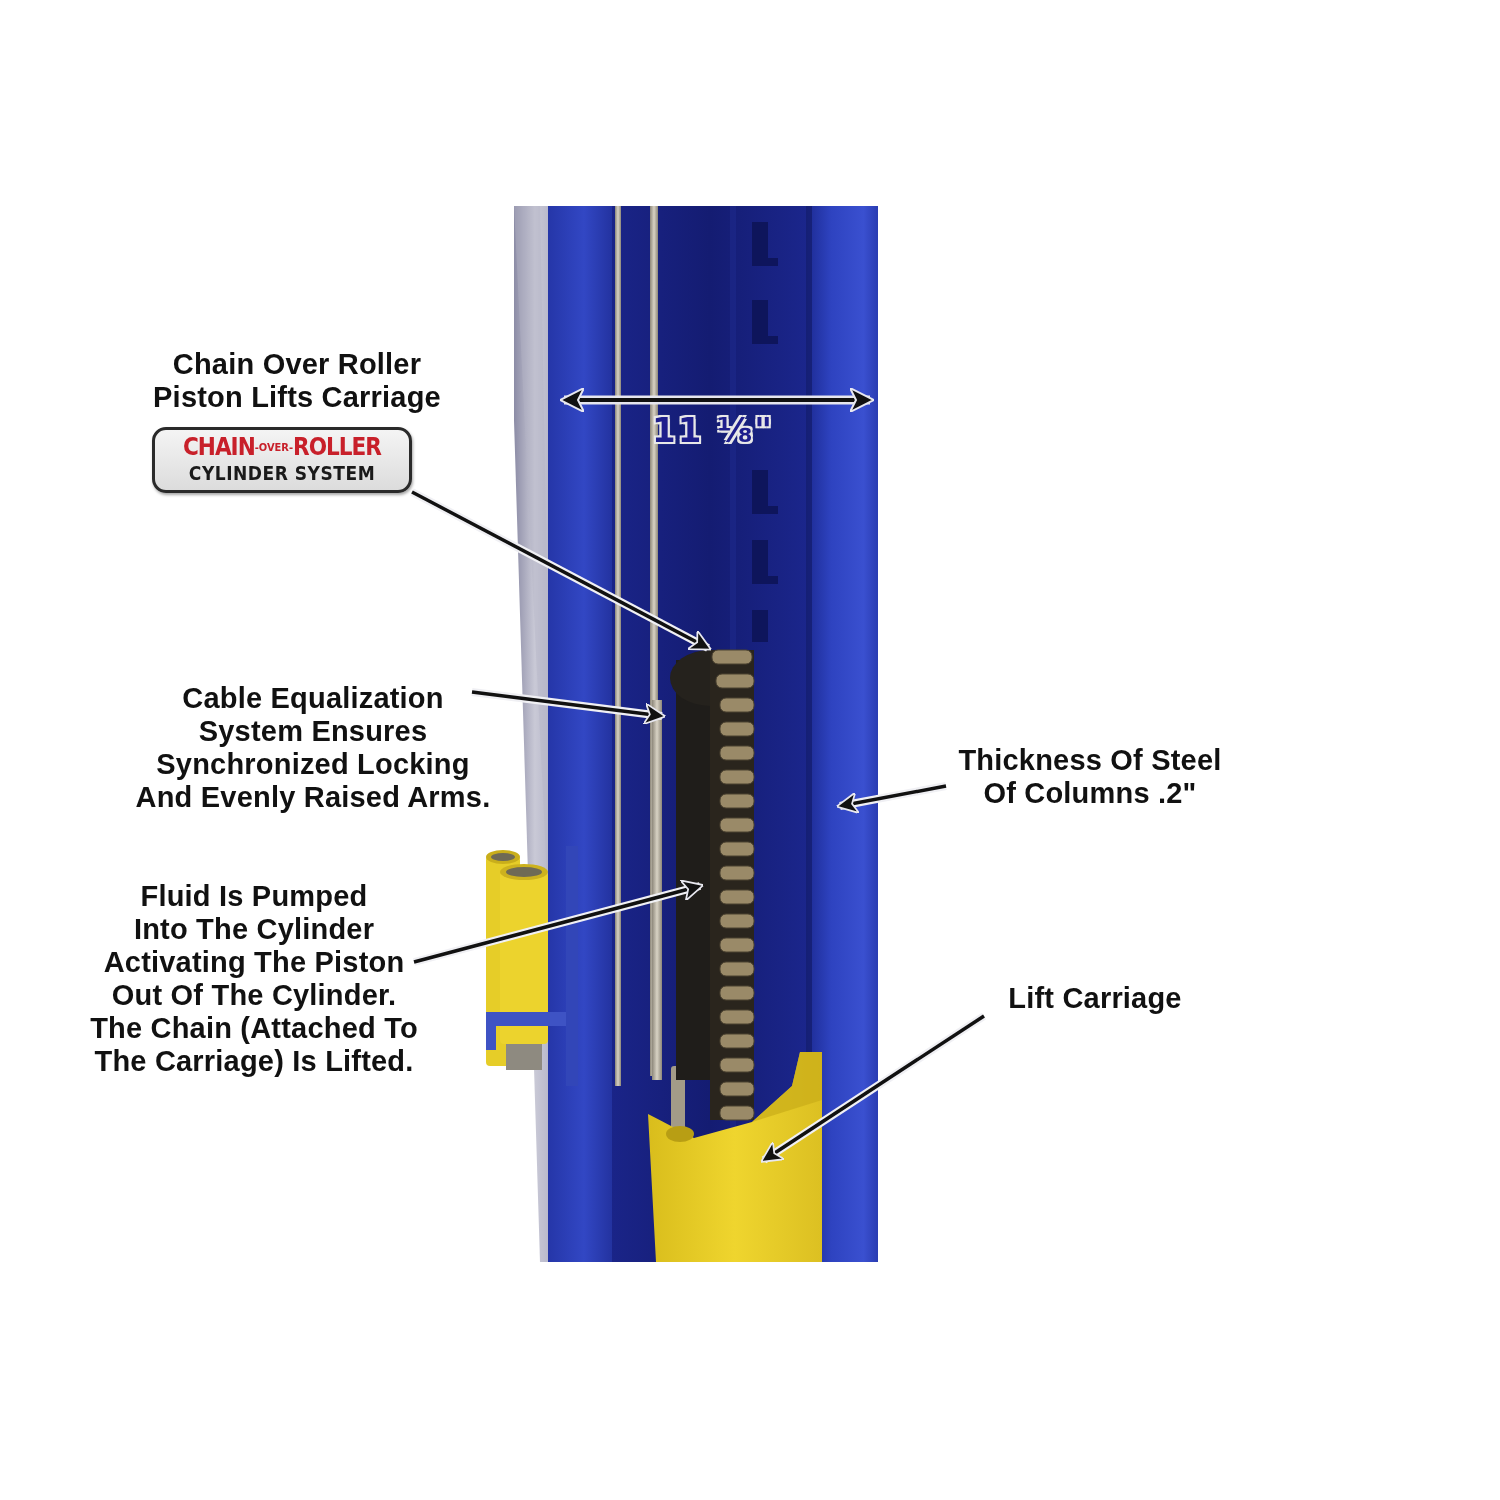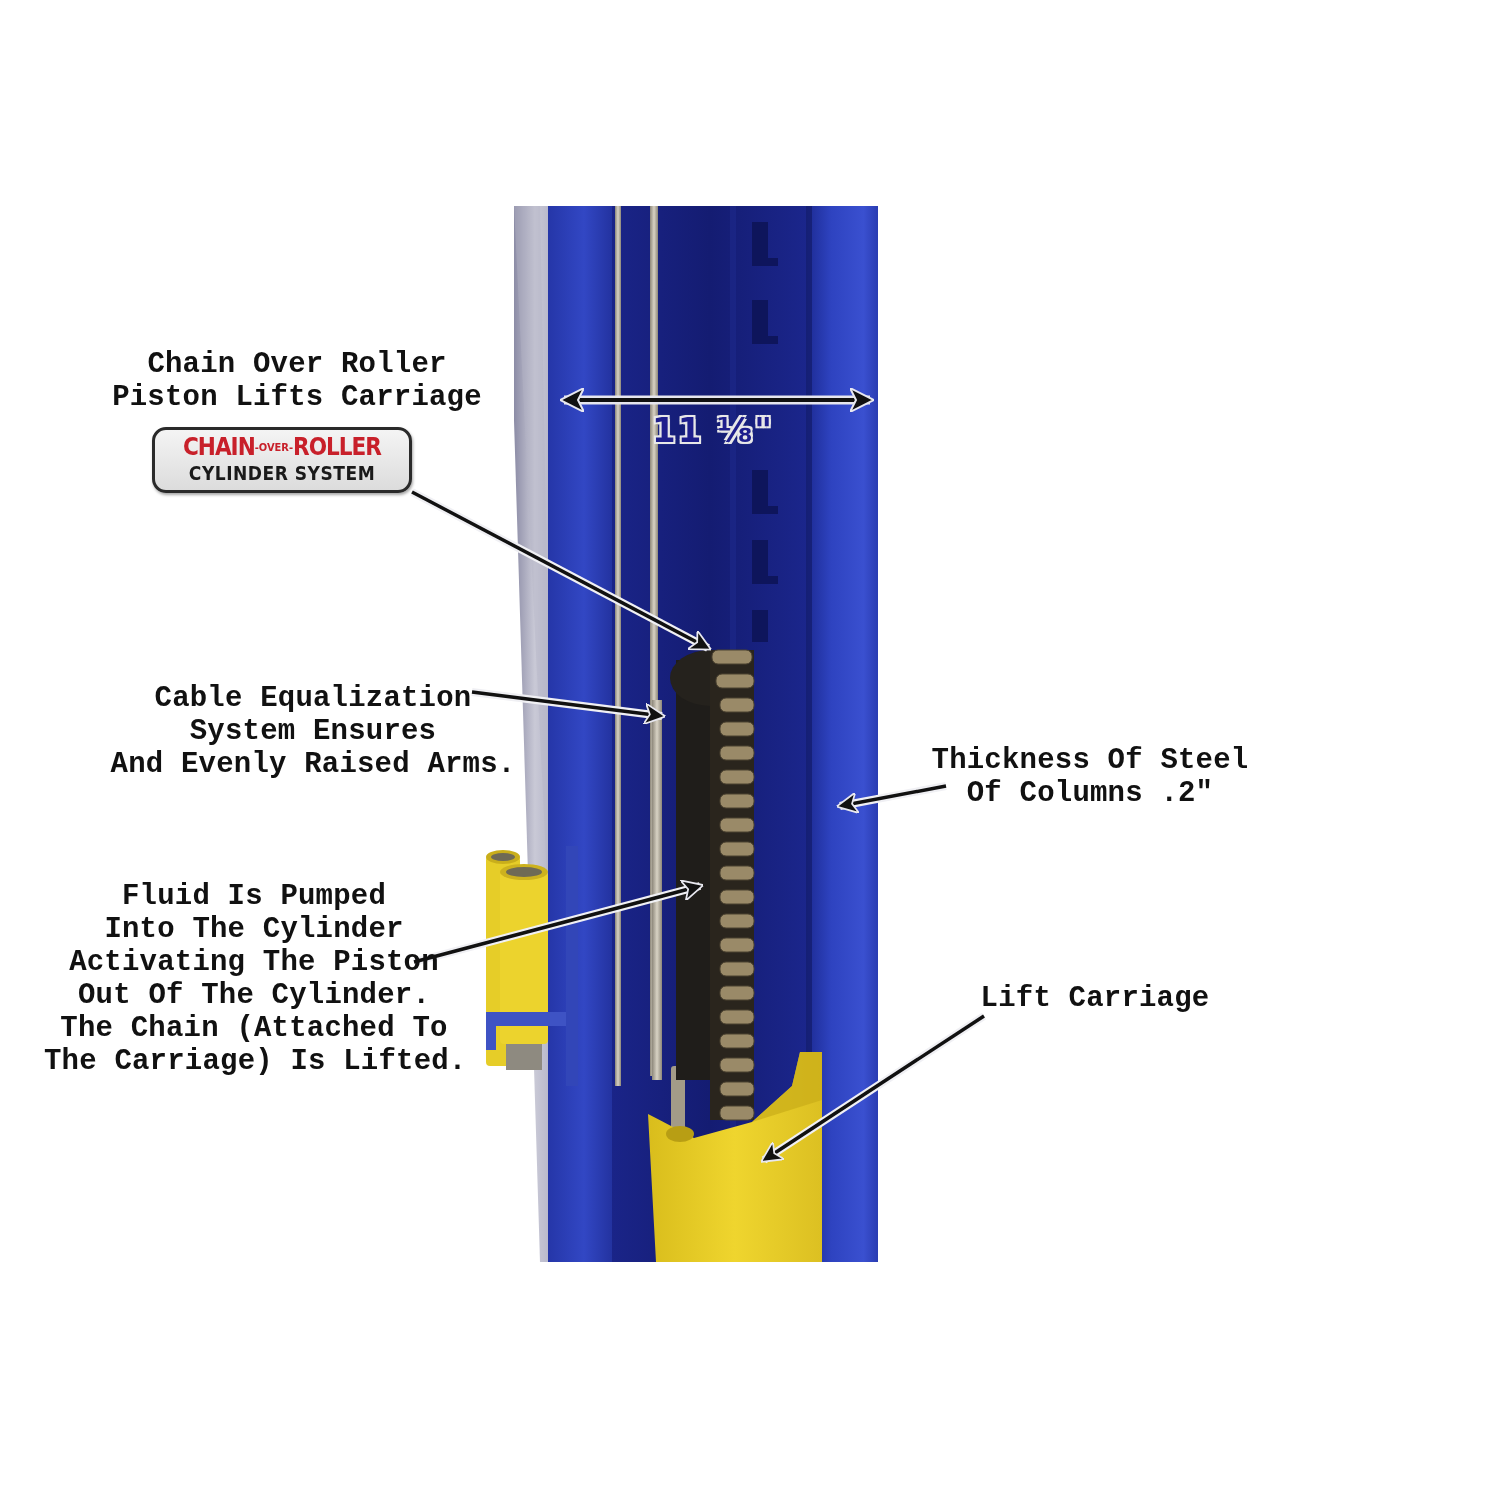--- a/index.html
+++ b/index.html
@@ -1,20 +1,20 @@
 <!DOCTYPE html>
 <html><head>
 <meta charset="utf-8">
 <style>
   html, body { margin:0; padding:0; background:#ffffff; }
   body { width:1500px; height:1500px; position:relative; overflow:hidden; font-family:"DejaVu Sans", sans-serif; }
   .stage { position:absolute; left:0; top:0; width:1500px; height:1500px; }
   .label {
     position:absolute; color:#111; font-weight:bold; text-align:center;
-    font-family:Liberation Mono, monospace; font-size:29px; line-height:33px; letter-spacing:0.2px;
+    font-family:Liberation Sans, sans-serif; font-size:29px; line-height:33px; letter-spacing:0.2px;
     white-space:nowrap;
   }
   .label .ln { display:block; }
   .badge {
     position:absolute; left:152px; top:427px; width:254px; height:60px;
     border:3px solid #2a2a2a; border-radius:14px; background:linear-gradient(#f4f4f4,#dcdcdc);
     box-shadow:1px 2px 3px rgba(0,0,0,0.35);
     text-align:center; font-family:"DejaVu Sans Condensed","DejaVu Sans", sans-serif;
   }
   .badge .top { display:block; color:#c8202a; font-weight:bold; font-size:24px; line-height:28px; margin-top:3px; letter-spacing:-1px; }
@@ -186,20 +186,21 @@
   </div>
 
   <div class="badge">
     <span class="top"><span>CHAIN</span><span class="small">-OVER-</span><span>ROLLER</span></span>
     <span class="bot">CYLINDER SYSTEM</span>
   </div>
 
   <div class="label" style="left:92px; top:682px; width:442px;">
     <span class="ln">Cable Equalization</span>
     <span class="ln">System Ensures</span>
+    <span class="ln">Synchronized Locking</span>
     <span class="ln">And Evenly Raised Arms.</span>
   </div>
 
   <div class="label" style="left:44px; top:880px; width:420px;">
     <span class="ln">Fluid Is Pumped</span>
     <span class="ln">Into The Cylinder</span>
     <span class="ln">Activating The Piston</span>
     <span class="ln">Out Of The Cylinder.</span>
     <span class="ln">The Chain (Attached To</span>
     <span class="ln">The Carriage) Is Lifted.</span>

